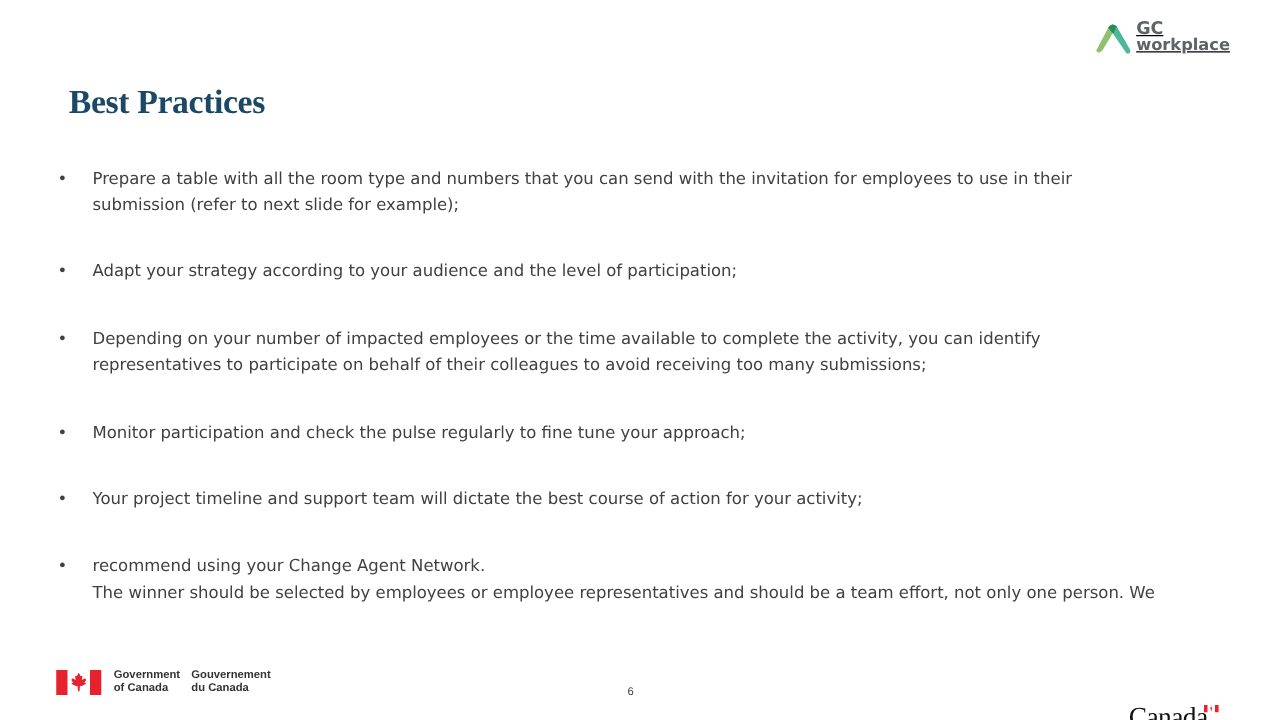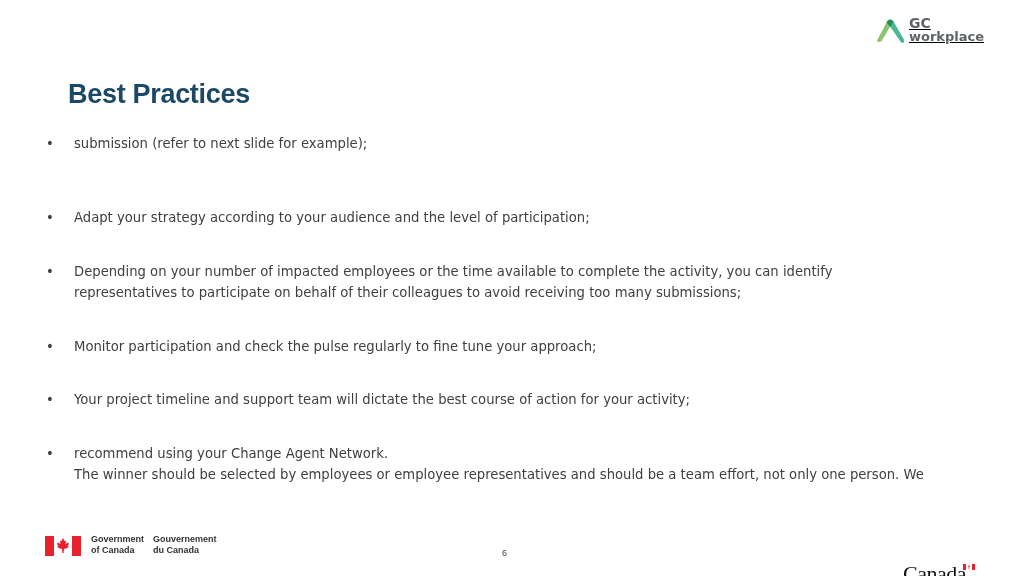--- a/index.html
+++ b/index.html
@@ -2,21 +2,21 @@
 <html><head>
 <meta charset="utf-8">
 <style>
   html, body { margin:0; padding:0; }
   body { width:1024px; height:576px; background:#ffffff; position:relative; overflow:hidden; font-family:"Liberation Sans", sans-serif; }
   .logo-gc { position:absolute; left:874px; top:14px; width:110px; height:32px; display:flex; align-items:center;text-decoration:underline; }
   .logo-gc svg { width:34px; height:28px; }
   .logo-gc .txt { margin-left:2px; line-height:13px; color:#5f6368; font-weight:bold; font-family:"DejaVu Sans", sans-serif; }
   .logo-gc .t1 { font-size:14px; letter-spacing:0px; }
   .logo-gc .t2 { font-size:13px; }
-  .title { position:absolute; left:51px; top:62px; margin:17px; font-size:27px; font-weight:bold; color:#1b4965; font-family:Liberation Sans, sans-serif; letter-spacing:-0.3px; }
+  .title { position:absolute; left:51px; top:62px; margin:4px; font-size:27px; font-weight:bold; color:#1b4965; font-family:Liberation Serif, serif; letter-spacing:-0.3px; }
   .bullet { position:relative; padding-left:30px; font-size:14.4px; line-height:21px; color:#404040; font-family:"DejaVu Sans", sans-serif; font-size:13.2px; }
   .bullet .dot { position:absolute; left:2px; top:0; }
   .footer-left { position:absolute; left:45px; top:534px; display:flex; align-items:flex-end; }
   .flag { width:36px; height:20px; position:relative; background:#fff; }
   .flag .bar1 { position:absolute; left:0; top:0; width:9px; height:20px; background:#e8212e; }
   .flag .bar2 { position:absolute; right:0; top:0; width:9px; height:20px; background:#e8212e; }
   .flag .leaf { position:absolute; left:11px; top:2px; width:14px; height:16px; }
   .gov-text { font-size:9px; line-height:11px; font-weight:bold; color:#333; margin-left:10px; font-family:"Liberation Sans", sans-serif; }
   .gov-text.fr { margin-left:9px; }
   .page-num { position:absolute; left:502px; top:548px; font-size:9px; color:#404040; }
@@ -36,20 +36,21 @@
     <div class="t1">GC</div>
     <div class="t2">workplace</div>
   </div>
 </div>
 
 <h1 class="title">Best Practices</h1>
 
 <div>
   <div class="bullet" style="position:absolute; left:44px; top:133px; width:930px;">
     <span class="dot">•</span>
+    <div>Prepare a table with all the room type and numbers that you can send with the invitation for employees to use in their</div>
     <div>submission (refer to next slide for example);</div>
   </div>
   <div class="bullet" style="position:absolute; left:44px; top:207px; width:930px;">
     <span class="dot">•</span>
     <div>Adapt your strategy according to your audience and the level of participation;</div>
   </div>
   <div class="bullet" style="position:absolute; left:44px; top:261px; width:930px;">
     <span class="dot">•</span>
     <div>Depending on your number of impacted employees or the time available to complete the activity, you can identify</div>
     <div>representatives to participate on behalf of their colleagues to avoid receiving too many submissions;</div>

